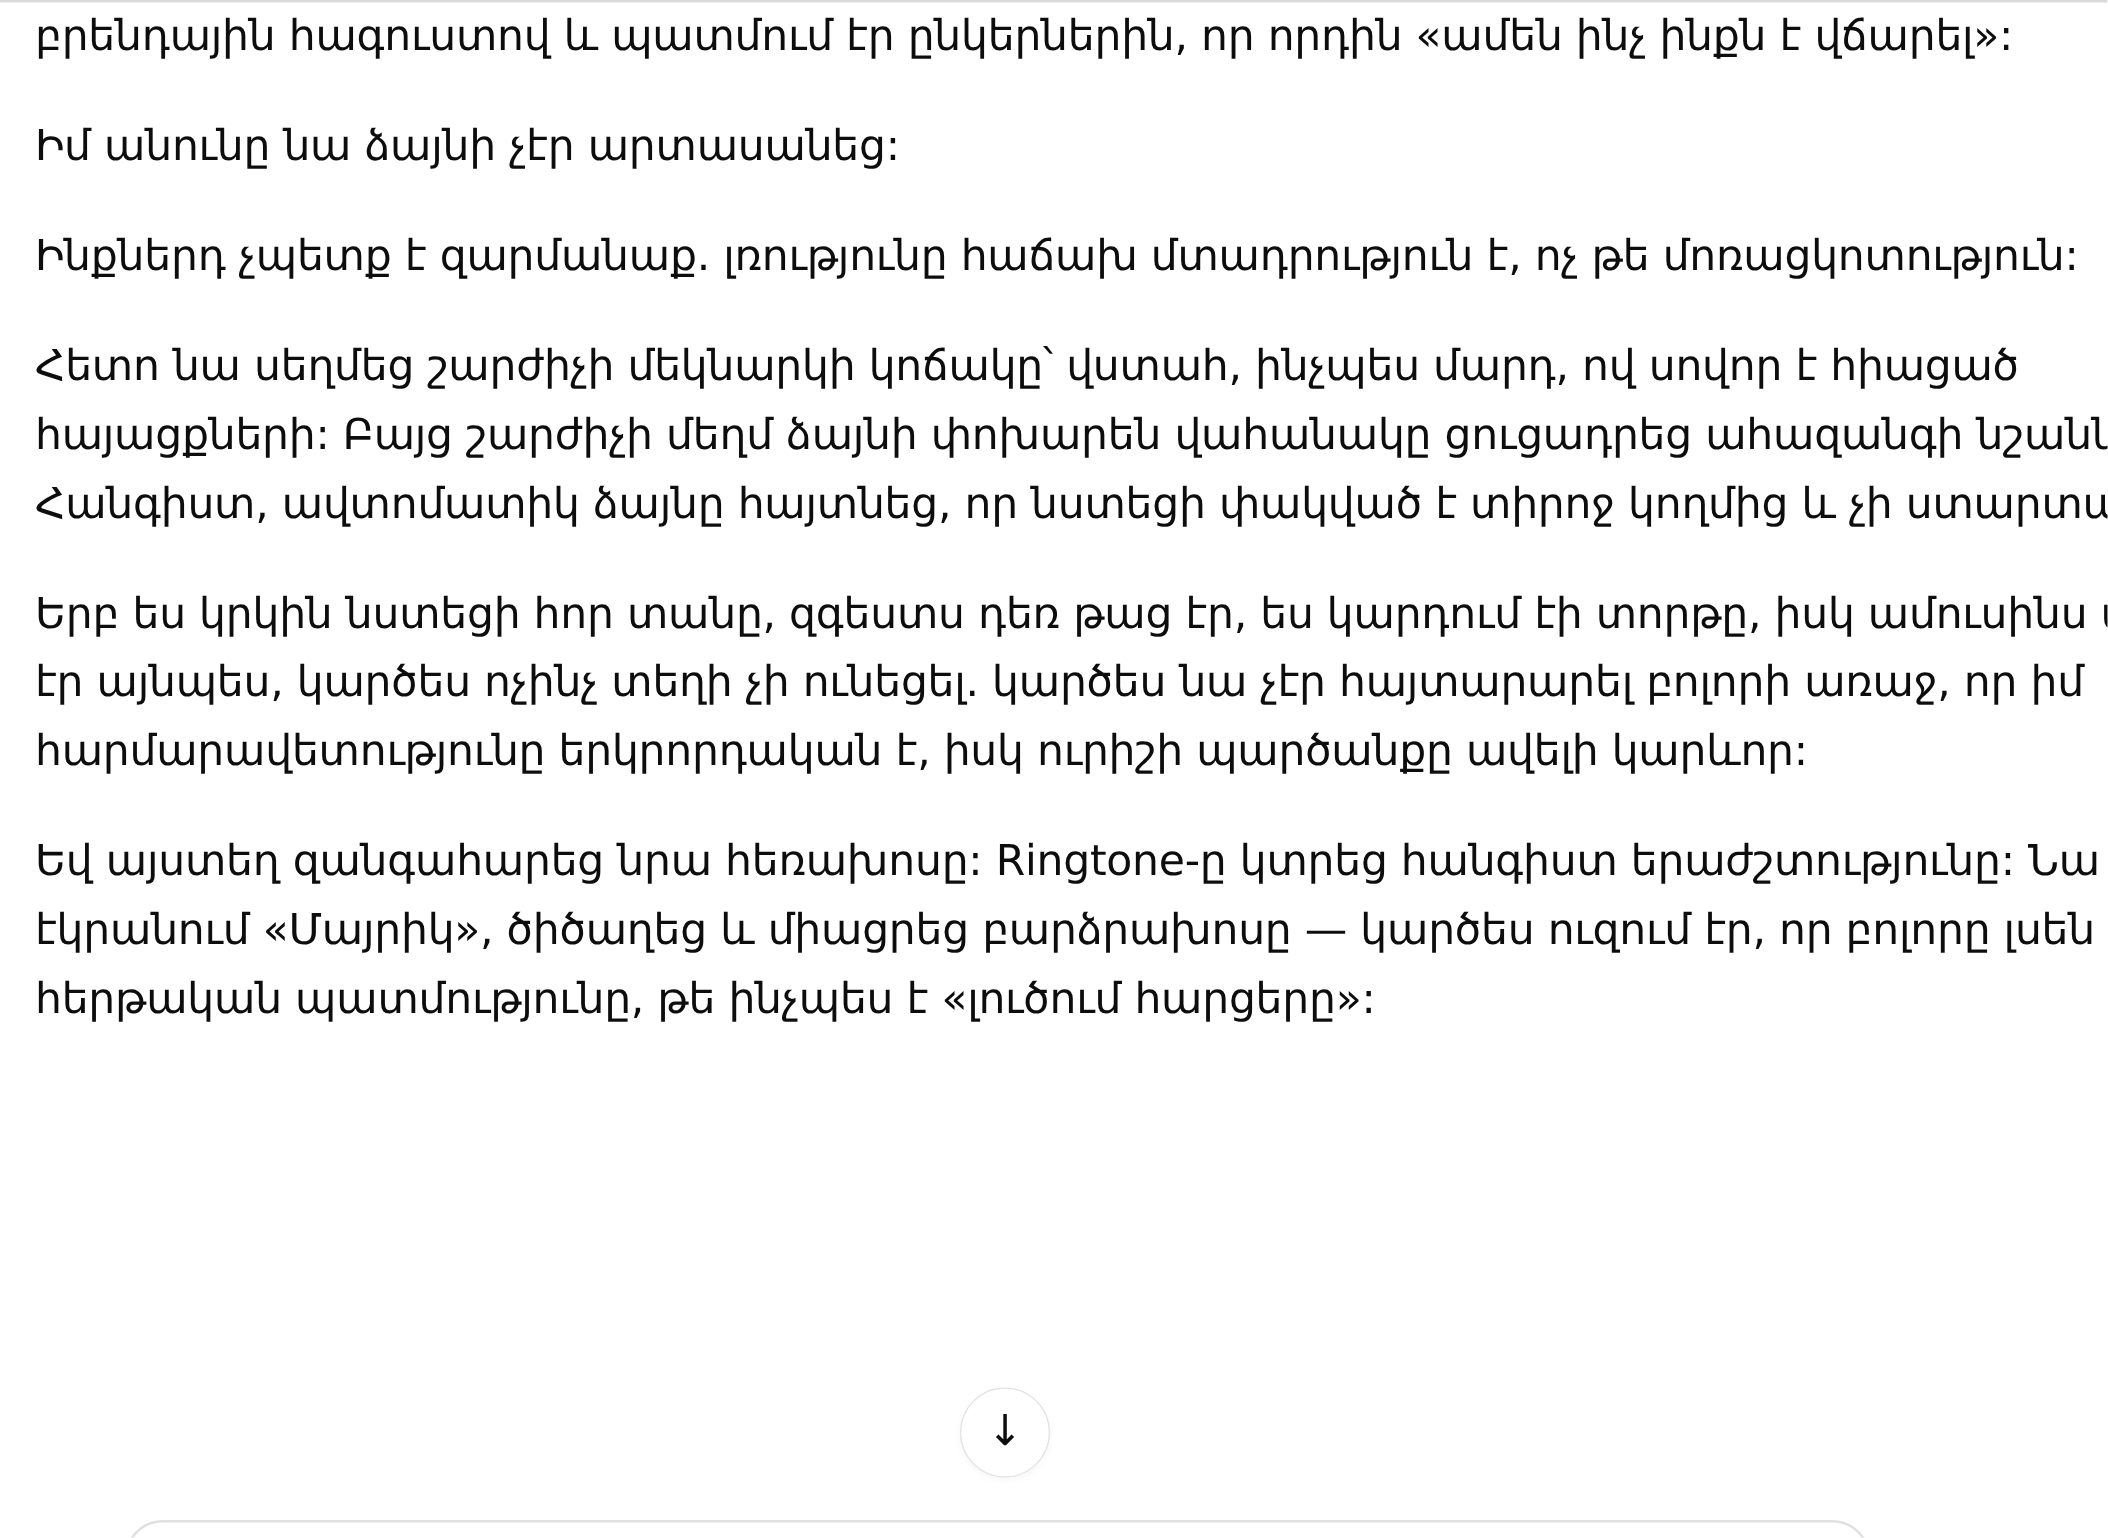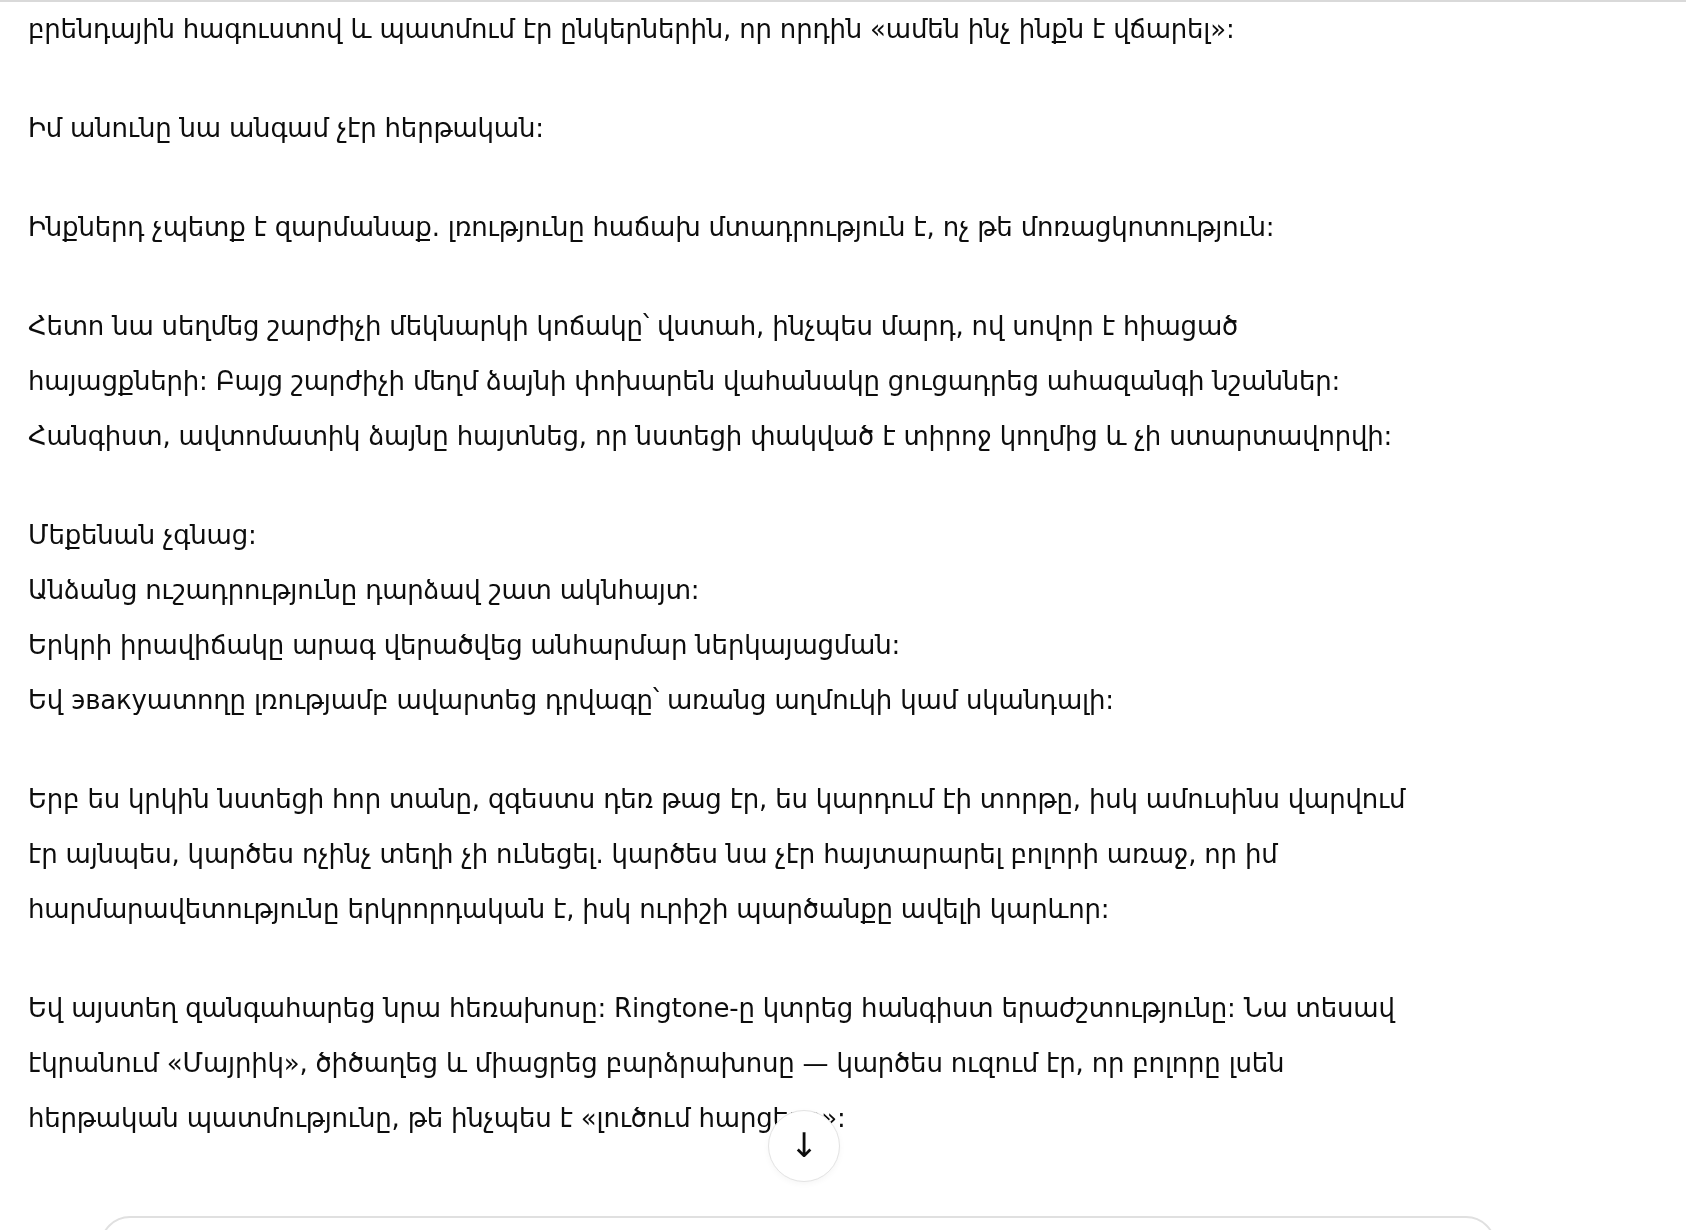--- a/index.html
+++ b/index.html
@@ -23,24 +23,24 @@
     background: #d9d9d9;
   }
   .message-content {
     position: absolute;
     left: 28px;
     top: 2px;
     width: 1630px;
     color: #0d0d0d;
   }
   .message-content p {
-    font-size: 26px;
+    font-size: 34px;
     line-height: 55px;
     letter-spacing: -0.2px;
-    margin: 44px 0;
+    margin: 33px 0;
     white-space: pre;           
     color: #0d0d0d;
   }
   .message-content p:first-child {
     margin-top: 0;
   }
   .scroll-bottom-btn {
     position: absolute;
     left: 768px;
     top: 1110px;
@@ -74,29 +74,25 @@
     z-index: 4;
   }
 </style>
 </head>
 <body>
 
 <div class="top-divider"></div>
 
 <div class="message-content">
   <p>բրենդային հագուստով և պատմում էր ընկերներին, որ որդին «ամեն ինչ ինքն է վճարել»:</p>
-  <p>Իմ անունը նա անգամ չէր հերթական:</p>
+  <p>Իմ անունը նա ձայնի չէր արտասանեց:</p>
   <p>Ինքներդ չպետք է զարմանաք. լռությունը հաճախ մտադրություն է, ոչ թե մոռացկոտություն:</p>
   <p>Հետո նա սեղմեց շարժիչի մեկնարկի կոճակը՝ վստահ, ինչպես մարդ, ով սովոր է հիացած
 հայացքների: Բայց շարժիչի մեղմ ձայնի փոխարեն վահանակը ցուցադրեց ահազանգի նշաններ:
 Հանգիստ, ավտոմատիկ ձայնը հայտնեց, որ նստեցի փակված է տիրոջ կողմից և չի ստարտավորվի:</p>
-  <p>Մեքենան չգնաց:
-Անձանց ուշադրությունը դարձավ շատ ակնհայտ:
-Երկրի իրավիճակը արագ վերածվեց անհարմար ներկայացման:
-Եվ эвакуատողը լռությամբ ավարտեց դրվագը՝ առանց աղմուկի կամ սկանդալի:</p>
   <p>Երբ ես կրկին նստեցի հոր տանը, զգեստս դեռ թաց էր, ես կարդում էի տորթը, իսկ ամուսինս վարվում
 էր այնպես, կարծես ոչինչ տեղի չի ունեցել. կարծես նա չէր հայտարարել բոլորի առաջ, որ իմ
 հարմարավետությունը երկրորդական է, իսկ ուրիշի պարծանքը ավելի կարևոր:</p>
   <p>Եվ այստեղ զանգահարեց նրա հեռախոսը: Ringtone-ը կտրեց հանգիստ երաժշտությունը: Նա տեսավ
 էկրանում «Մայրիկ», ծիծաղեց և միացրեց բարձրախոսը — կարծես ուզում էր, որ բոլորը լսեն
 հերթական պատմությունը, թե ինչպես է «լուծում հարցերը»:</p>
 </div>
 
 <div class="scroll-bottom-btn">
   <span class="arrow">↓</span>

